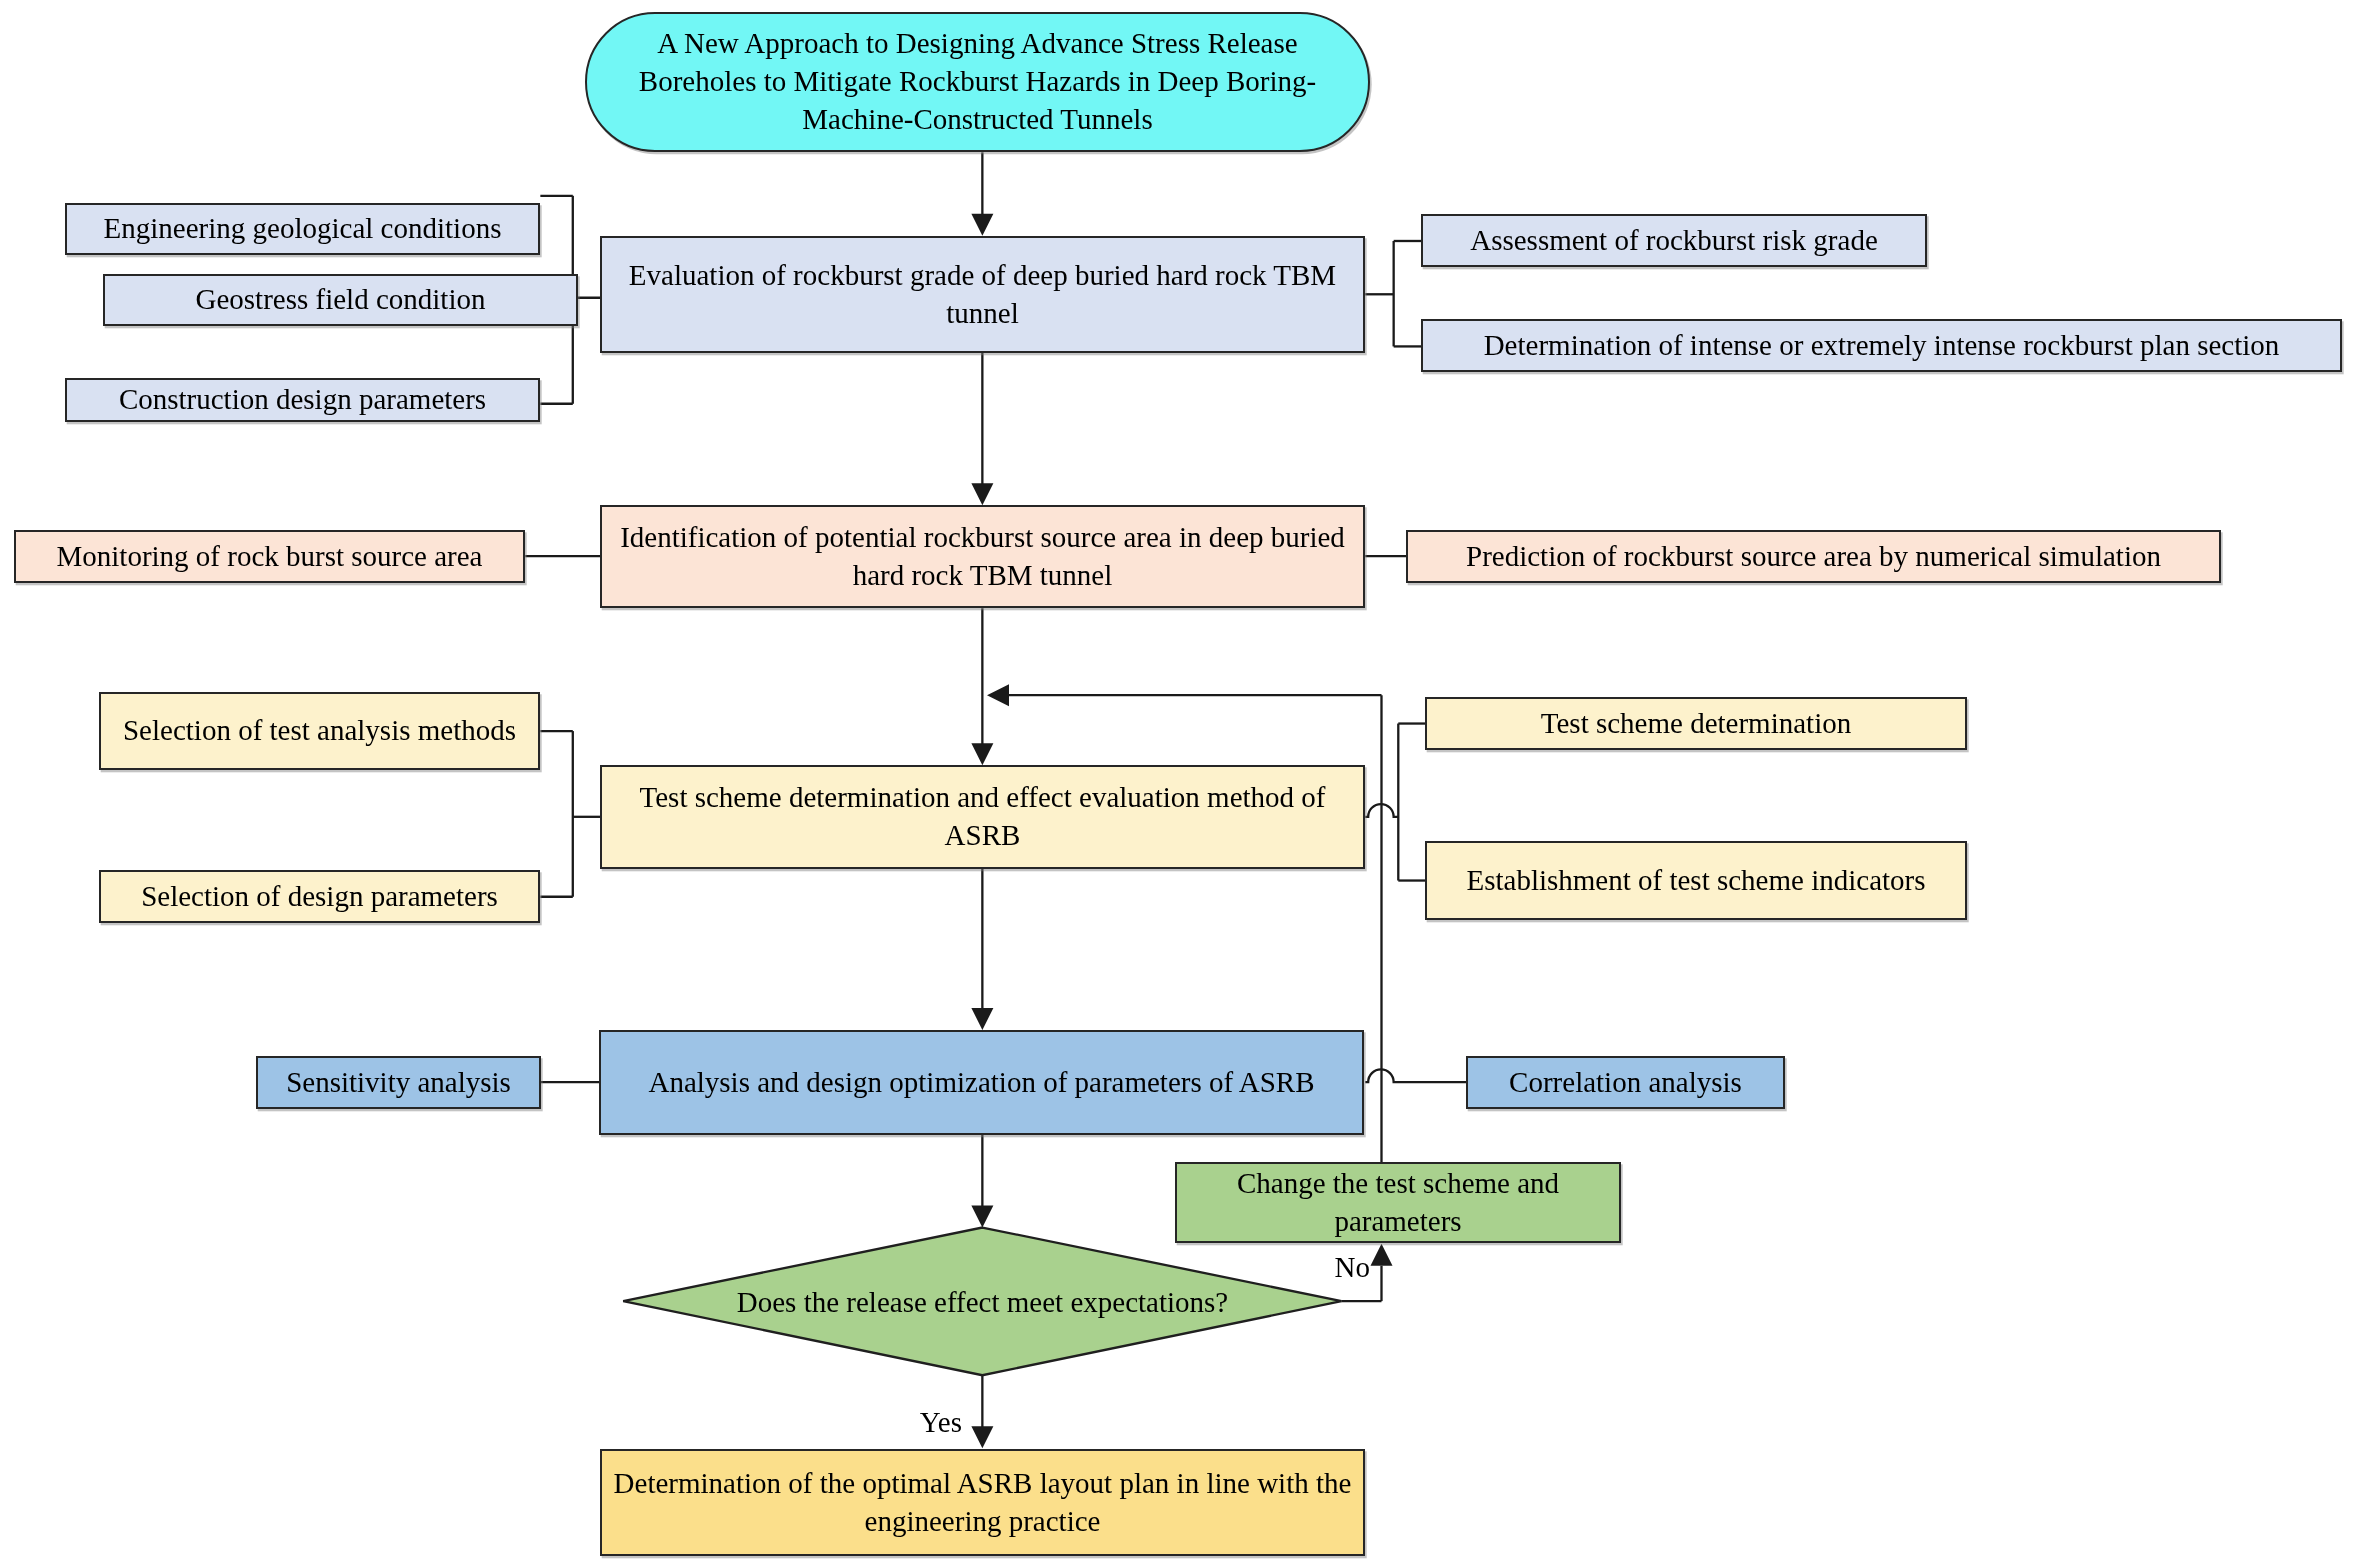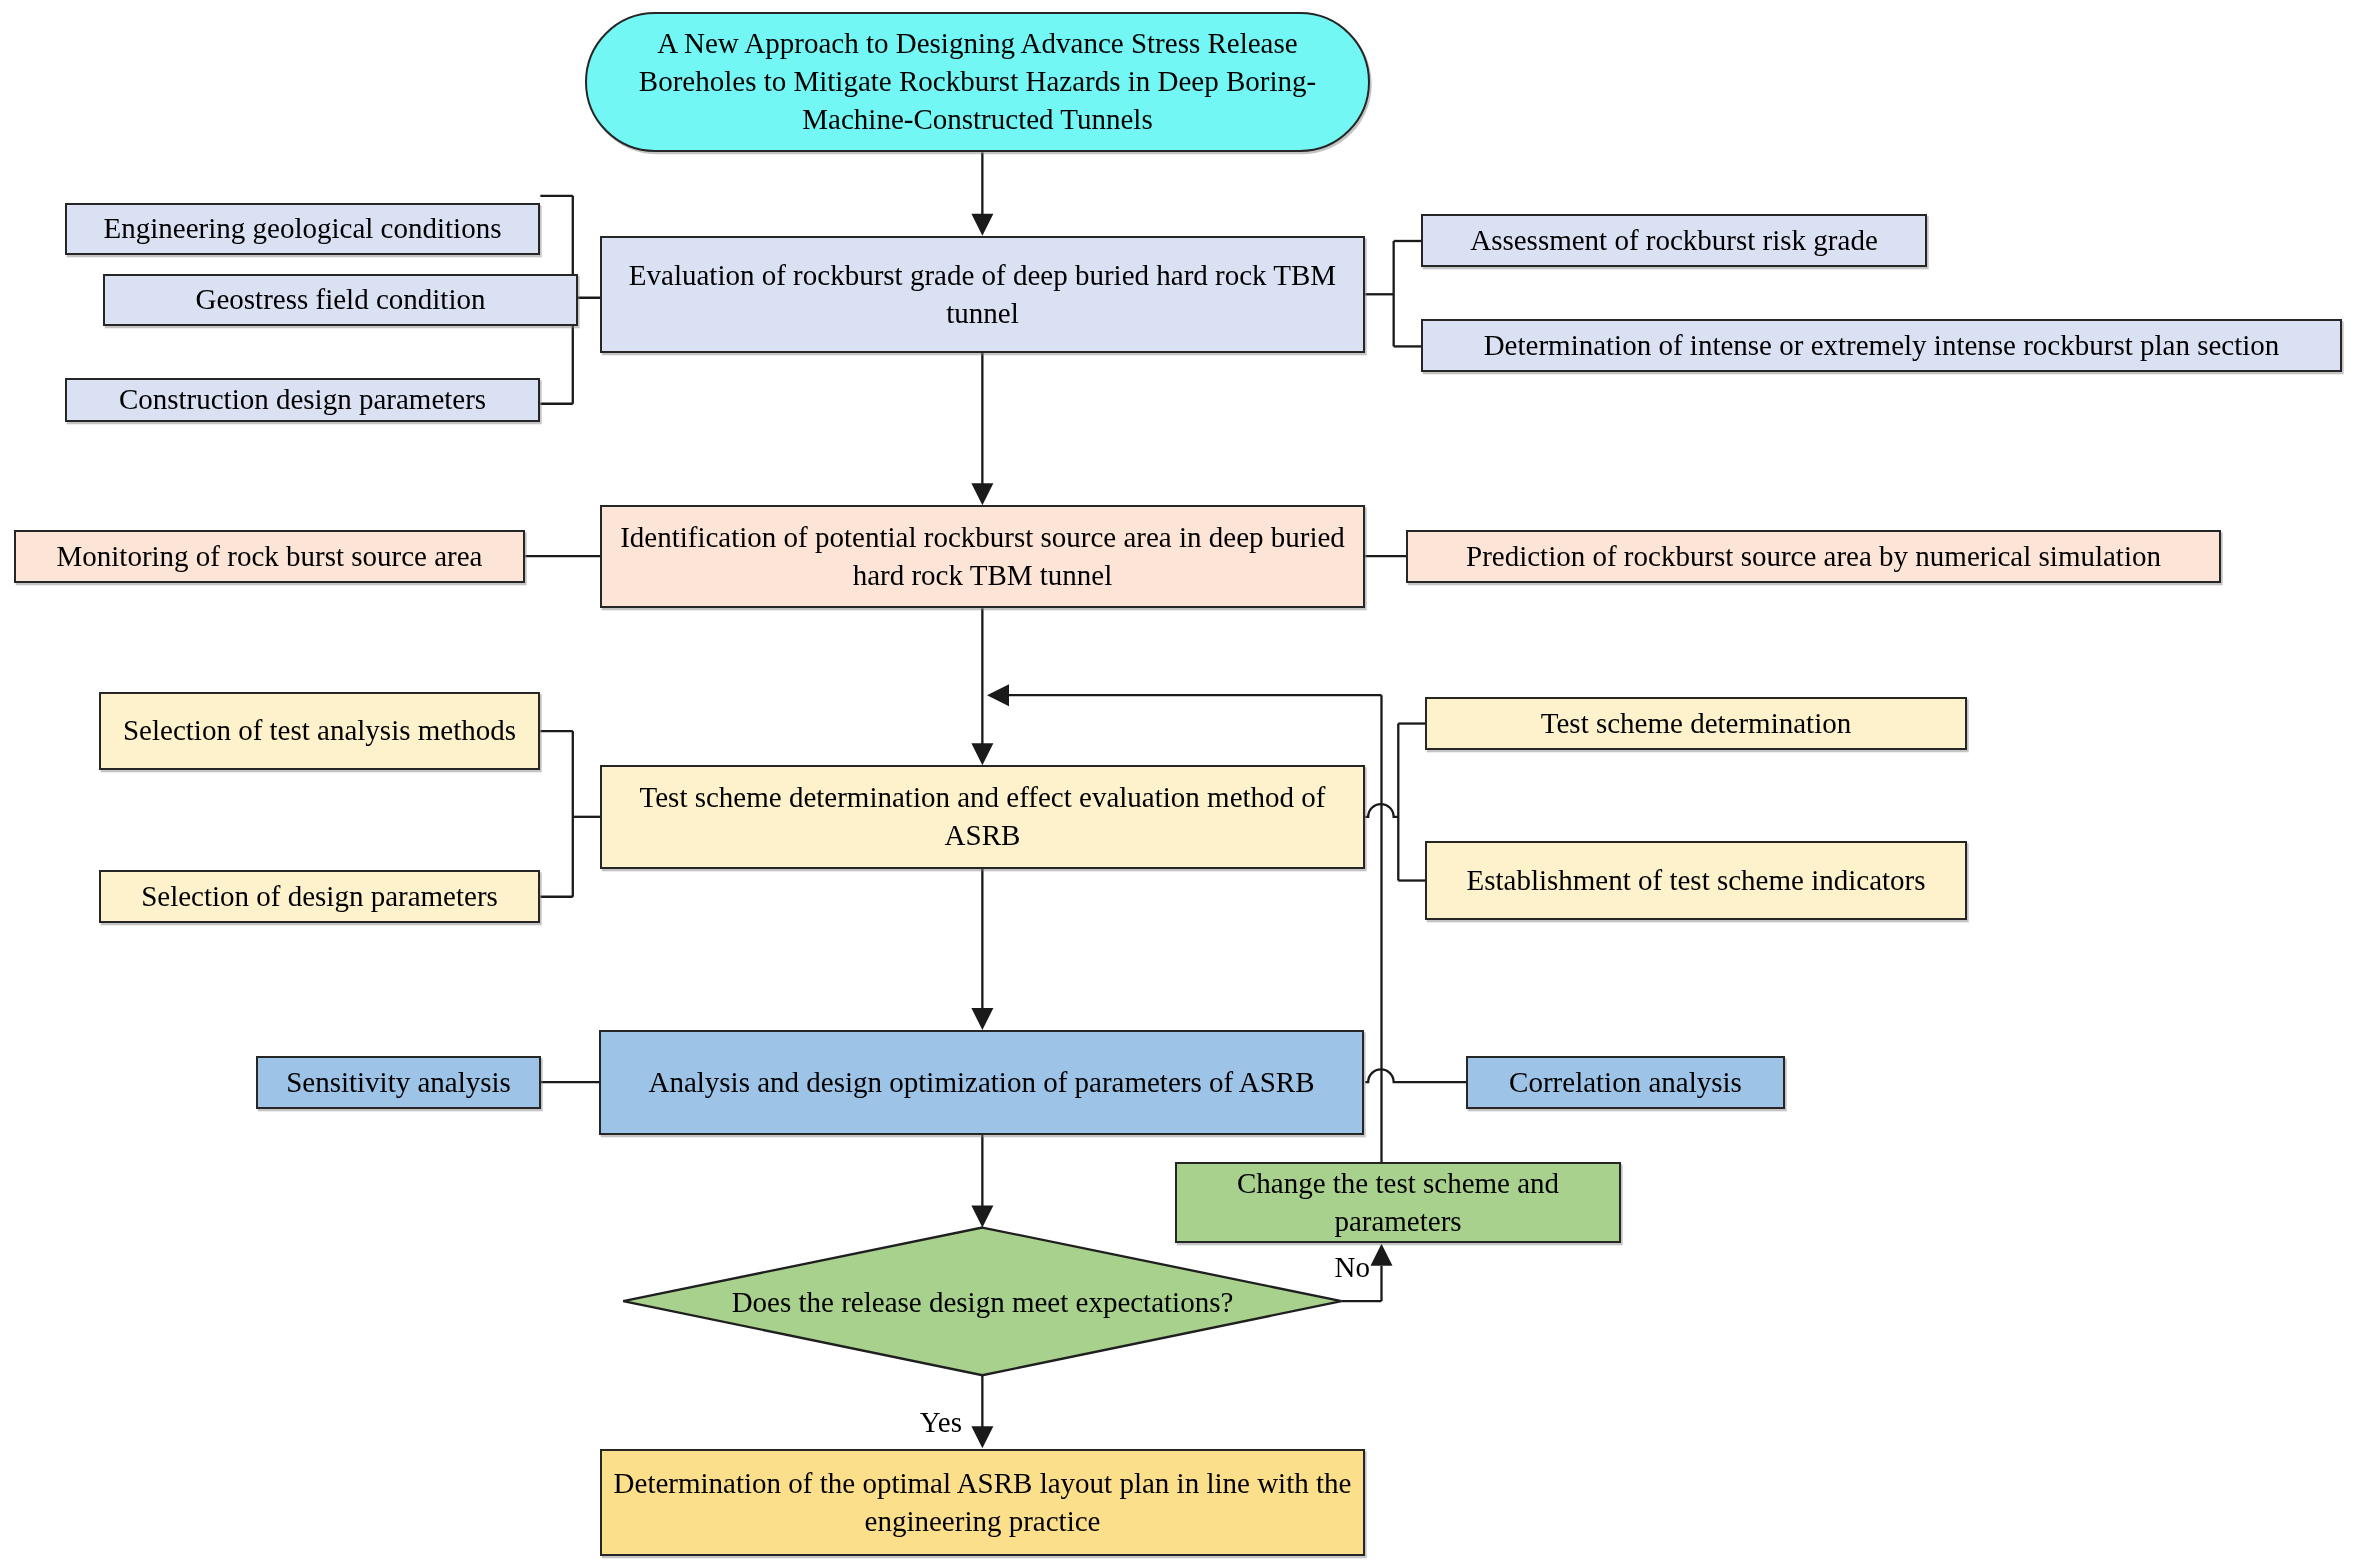--- a/index.html
+++ b/index.html
@@ -126,21 +126,21 @@
   <div class="box c-cream" style="left:600px;top:765px;width:765px;height:104px;">Test scheme determination and effect evaluation method of ASRB</div>
   <div class="box c-cream single" style="left:1425px;top:697px;width:542px;height:53px;">Test scheme determination</div>
   <div class="box c-cream pad-wide" style="left:1425px;top:841px;width:542px;height:79px;">Establishment of test scheme indicators</div>
 
   <div class="box c-blue single" style="left:256px;top:1056px;width:285px;height:53px;">Sensitivity analysis</div>
   <div class="box c-blue" style="left:599px;top:1030px;width:765px;height:105px;">Analysis and design optimization of parameters of ASRB</div>
   <div class="box c-blue single" style="left:1466px;top:1056px;width:319px;height:53px;">Correlation analysis</div>
 
   <div class="box c-green" style="left:1175px;top:1162px;width:446px;height:81px;">Change the test scheme and parameters</div>
 
-  <div class="decision-text" style="left:658px;top:1269px;width:649px;height:67px;">Does the release design meet expectations?</div>
+  <div class="decision-text" style="left:658px;top:1269px;width:649px;height:67px;">Does the release effect meet expectations?</div>
 
   <div class="float-label right-align" style="left:852px;top:1405px;width:110px;">Yes</div>
   <div class="float-label right-align" style="left:1263px;top:1250px;width:107px;">No</div>
 
   <div class="box c-amber" style="left:600px;top:1449px;width:765px;height:107px;">Determination of the optimal ASRB layout plan in line with the engineering practice</div>
 
 </div>
 
 
 </body></html>

